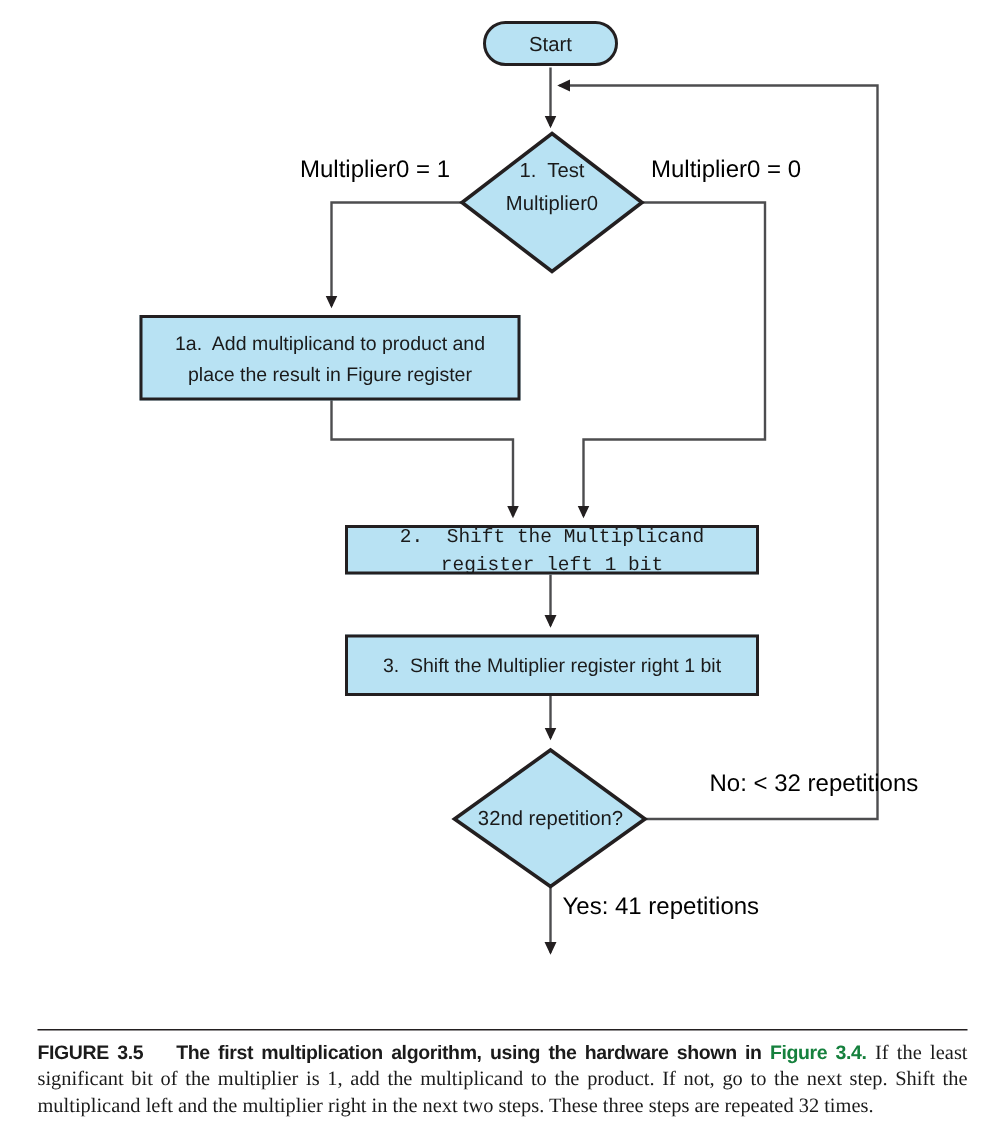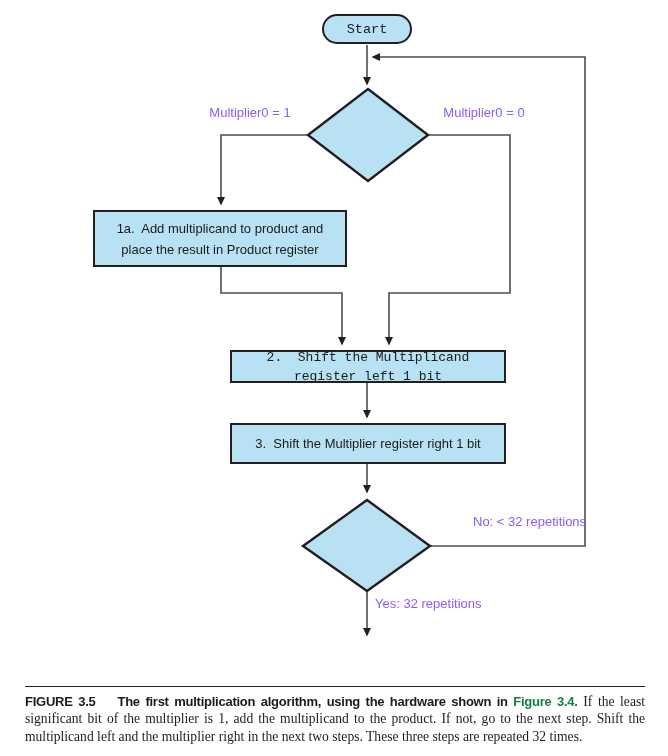--- a/index.html
+++ b/index.html
@@ -20,21 +20,21 @@
     position: absolute;
     box-sizing: border-box;
     background: #b8e2f3;
     border: 2px solid #231f20;
     display: flex;
     align-items: center;
     justify-content: center;
     text-align: center;
     color: #1a1a1a;
   }
-  .stadium { border-radius: 16px; border-width: 2.2px; font-family: Liberation Mono, monospace; }
+  .stadium { border-radius: 16px; border-width: 2.2px; }
   .node-label {
     font-size: 13.5px;
     line-height: 19px;
     white-space: pre-wrap;
     color: #1a1a1a;
   }
   .box-label {
     font-size: 13px;
     line-height: 19px;
     white-space: pre-wrap;
@@ -43,22 +43,22 @@
   .diamond-text {
     position: absolute;
     text-align: center;
     font-size: 13.5px;
     line-height: 22px;
     white-space: pre-wrap;
     color: #1a1a1a;
   }
   .edge-label {
     position: absolute;
-    font-size: 13px;
-    color: #8b5cf6;
+    font-size: 16px;
+    color: #000000;
     white-space: pre;
   }
   .caption {
     position: absolute;
     left: 25px;
     top: 686px;
     width: 620px;
   }
   .caption-rule {
     height: 0;
@@ -111,40 +111,43 @@
     <path d="M367,591 L367,635" fill="none" stroke="#4d4d4f" stroke-width="1.6" marker-end="url(#arrow)"></path>
 
     <polygon points="368,89 428,135 368,181 308,135" fill="#b8e2f3" stroke="#231f20" stroke-width="2.4" stroke-linejoin="miter"></polygon>
     <polygon points="367,500 430,546 367,591 303,546" fill="#b8e2f3" stroke="#231f20" stroke-width="2.4" stroke-linejoin="miter"></polygon>
   </svg>
 
   <div class="node stadium" style="left:322px; top:14px; width:90px; height:30px;">
     <span class="node-label">Start</span>
   </div>
 
+  <div class="diamond-text" style="left:308px; top:103px; width:120px;">1.  Test
+Multiplier0</div>
 
   <div class="edge-label" style="left:190px; top:105px; width:120px; text-align:center;">Multiplier0 = 1</div>
   <div class="edge-label" style="left:424px; top:105px; width:120px; text-align:center;">Multiplier0 = 0</div>
 
   <div class="node" style="left:93px; top:210px; width:254px; height:57px;">
     <span class="box-label" style="line-height:21px;">1a.  Add multiplicand to product and
-place the result in Product register</span>
+place the result in Figure register</span>
   </div>
 
   <div class="node" style="left:230px; top:350px; width:276px; height:33px;font-family:Liberation Mono, monospace;">
     <span class="box-label">2.  Shift the Multiplicand register left 1 bit</span>
   </div>
 
   <div class="node" style="left:230px; top:423px; width:276px; height:41px;">
     <span class="box-label">3.  Shift the Multiplier register right 1 bit</span>
   </div>
 
+  <div class="diamond-text" style="left:297px; top:535px; width:140px;">32nd repetition?</div>
 
   <div class="edge-label" style="left:432px; top:514px;margin-left:41px;">No: &lt; 32 repetitions</div>
-  <div class="edge-label" style="left:375px; top:596px;">Yes: 32 repetitions</div>
+  <div class="edge-label" style="left:375px; top:596px;">Yes: 41 repetitions</div>
 
 
   <div class="caption">
     <div class="caption-rule"></div>
     <p><span class="cap-bold cap-figlabel">FIGURE 3.5</span><span class="cap-bold">The first multiplication algorithm, using the hardware shown in </span><span class="cap-bold cap-link">Figure 3.4.</span><span> If the least significant bit of the multiplier is 1, add the multiplicand to the product. If not, go to the next step. Shift the multiplicand left and the multiplier right in the next two steps. These three steps are repeated 32 times.</span></p>
   </div>
 
 </div>
 
 </body></html>

